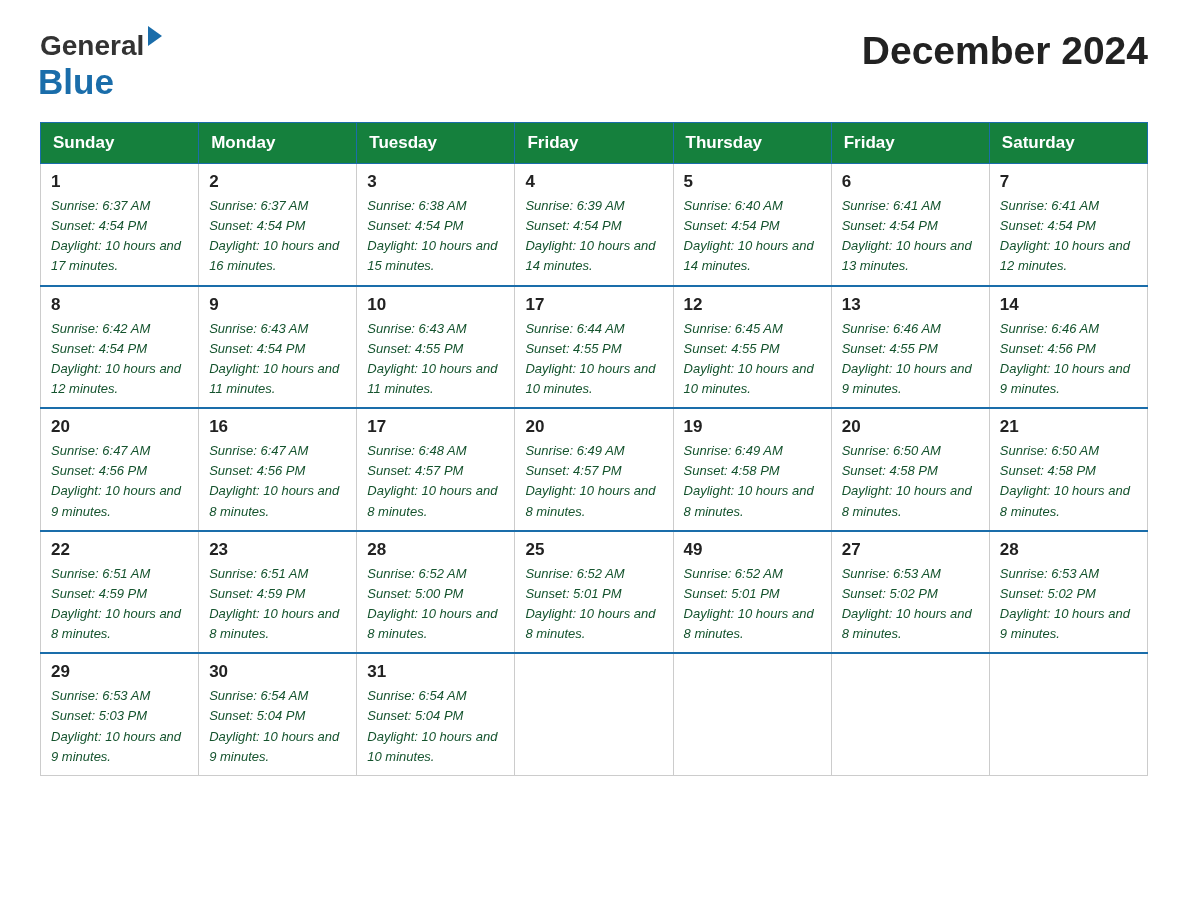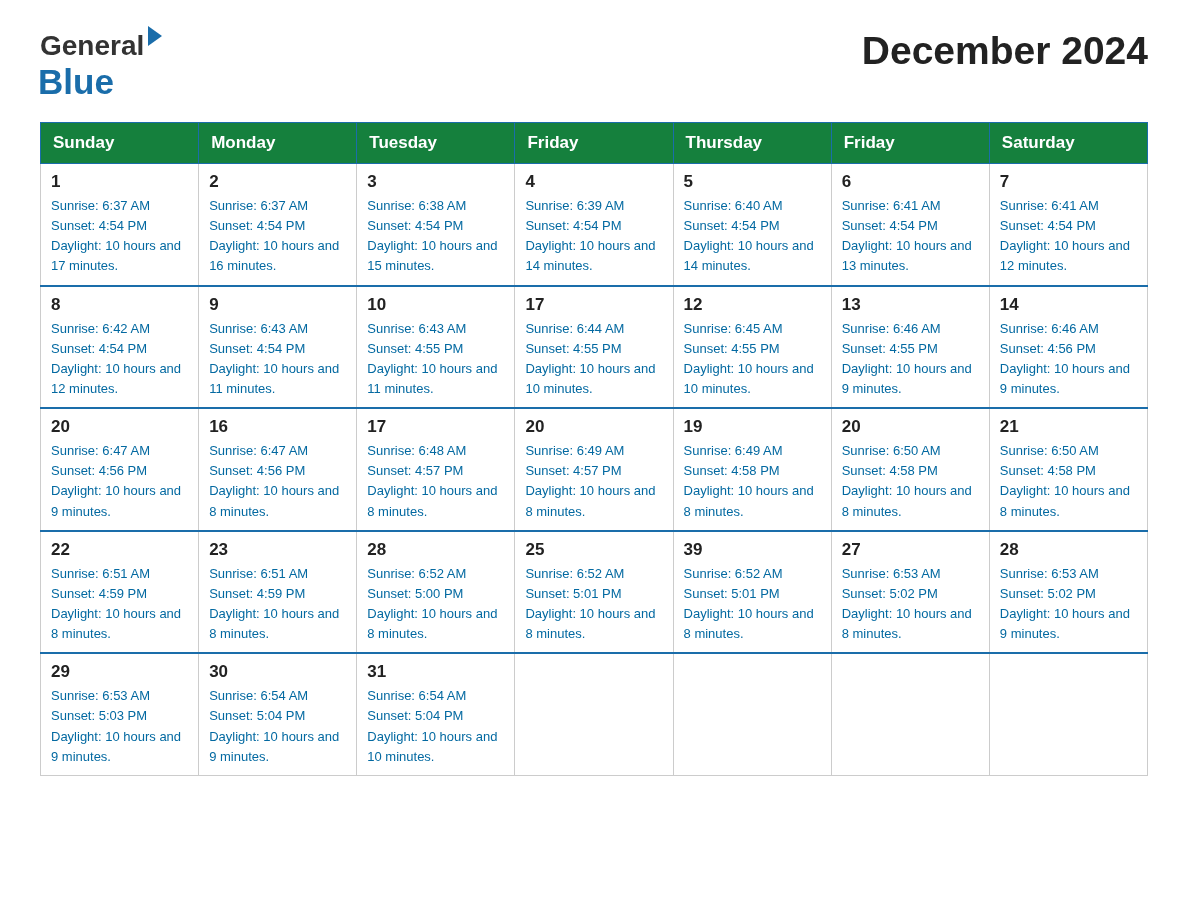--- a/index.html
+++ b/index.html
@@ -85,22 +85,23 @@
     }
     .day-number {
       font-size: 17px;
       font-weight: bold;
       color: #222;
       margin-bottom: 4px;
       display: block;
     }
     .day-info {
       font-size: 13px;
-      color: #0369a1;
+      color: #14532d;
       line-height: 1.55;
+      font-style: italic;
     }
     .empty-cell {
       background: #fff;
     }
     .row-divider td {
       border-top: 2px solid #1a6daa;
     }
   </style>
 </head>
 <body>
@@ -332,21 +333,21 @@
       </td>
         <td>
         <span class="day-number">25</span>
         <div class="day-info">
           Sunrise: 6:52 AM<br>
           Sunset: 5:01 PM<br>
           Daylight: 10 hours and 8 minutes.
         </div>
       </td>
         <td>
-        <span class="day-number">39</span>
+        <span class="day-number">49</span>
         <div class="day-info">
           Sunrise: 6:52 AM<br>
           Sunset: 5:01 PM<br>
           Daylight: 10 hours and 8 minutes.
         </div>
       </td>
         <td>
         <span class="day-number">27</span>
         <div class="day-info">
           Sunrise: 6:53 AM<br>

